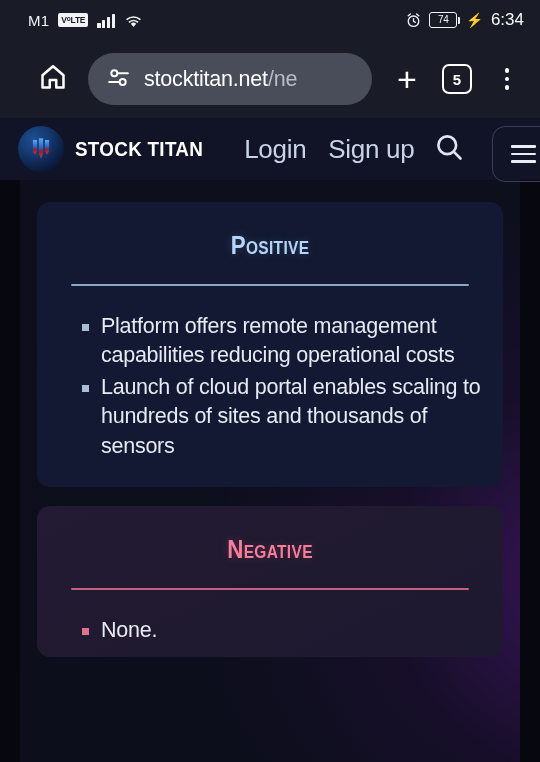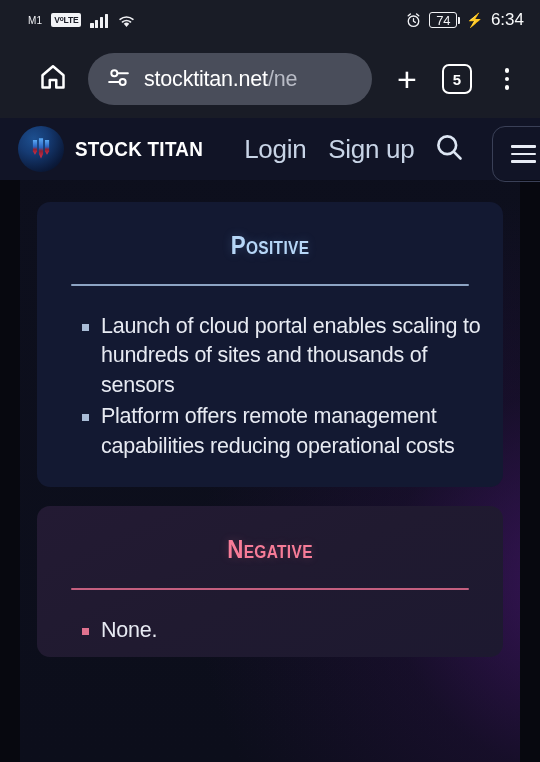--- a/index.html
+++ b/index.html
@@ -28,21 +28,21 @@
     display: flex;
     align-items: center;
     justify-content: space-between;
     padding: 0 16px 0 28px;
     color: #ffffff;
   }
   .status-left { display: flex; align-items: center; gap: 9px; }
   .status-right { display: flex; align-items: center; gap: 7px; }
 
   .carrier {
-    font-size: 10px;
+    font-size: 15px;
     letter-spacing: 0.2px;
     color: #f1f2f5;
     font-family: "Liberation Sans", sans-serif;
   }
   .volte-badge {
     background: #f2f3f6;
     color: #191c26;
     font-size: 8.5px;
     font-weight: bold;
     line-height: 1;
@@ -69,21 +69,21 @@
     border: 1.6px solid #f1f2f5;
     border-radius: 3px;
     height: 16px;
     min-width: 28px;
     display: flex;
     align-items: center;
     justify-content: center;
     padding: 0 2px;
   }
   .battery .body span {
-    font-size: 13px;
+    font-size: 10px;
     line-height: 1;
     color: #f1f2f5;
     letter-spacing: -0.3px;
   }
   .battery .cap {
     width: 2px; height: 7px; background: #f1f2f5; border-radius: 0 1px 1px 0; margin-left: 1.2px;
   }
   .bolt { color: #f1f2f5; font-size: 14px; line-height: 1; margin-left: -1px; }
   .clock-text { font-size: 17px; color: #f9fafb; letter-spacing: 0px; }
 
@@ -405,22 +405,22 @@
           </span>
       </div>
     </div>
 
     <div id="content">
 
       <div class="card positive">
         <div class="card-title">Positive</div>
         <div class="divider"></div>
         <ul class="bullets">
+          <li>Platform offers remote management capabilities reducing operational costs</li>
           <li>Launch of cloud portal enables scaling to hundreds of sites and thousands of sensors</li>
-          <li>Platform offers remote management capabilities reducing operational costs</li>
         </ul>
       </div>
 
       <div class="card negative">
         <div class="card-title">Negative</div>
         <div class="divider"></div>
         <ul class="bullets">
           <li>None.</li>
         </ul>
       </div>

